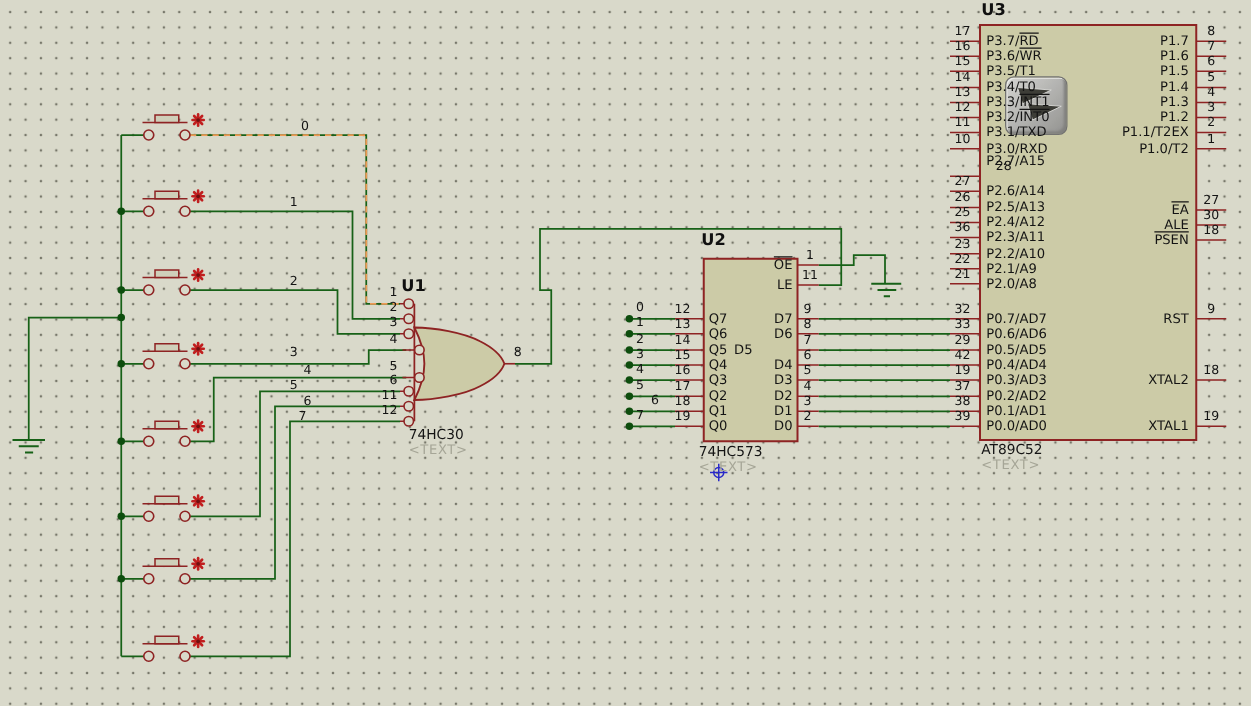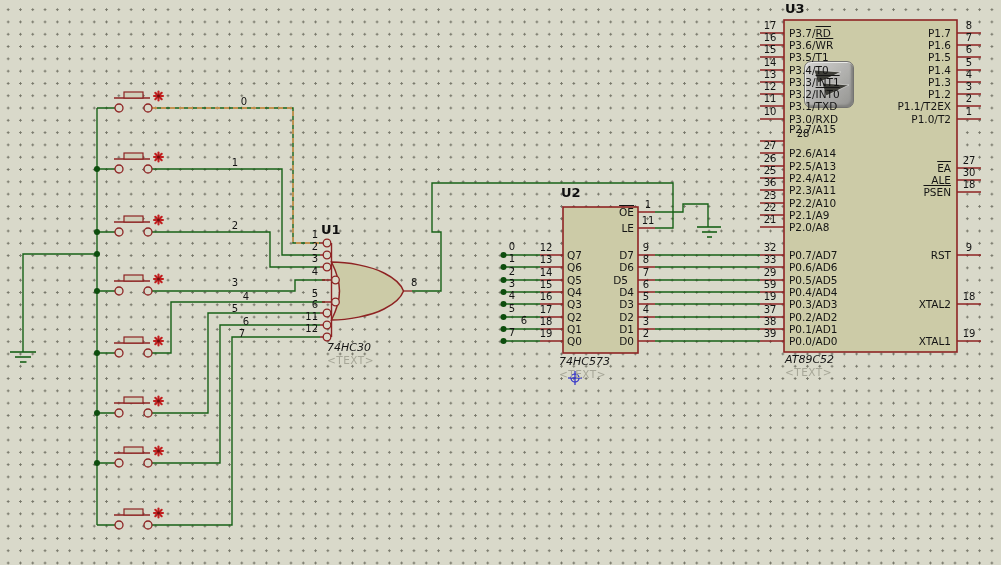--- a/index.html
+++ b/index.html
@@ -7,21 +7,21 @@
     background-color:#d9d9ca;
     background-image:radial-gradient(circle,#77776a 1.05px,transparent 1.25px);
     background-size:12.3px 12.3px;background-position:2px 3.5px;
     font-family:"DejaVu Sans",sans-serif;}
   #wires{position:absolute;left:0;top:0;}
   .t{position:absolute;font-size:10.5px;line-height:12px;color:#141414;white-space:nowrap;}
   .num{font-size:10px;}
   .c{text-align:center;}
   .r{text-align:right;}
   .ref{font-size:13px;font-weight:bold;color:#101010;}
-  .part{font-size:11px;color:#141414;font-style:italic;}
+  .part{font-size:11px;color:#141414;}
   .ph{font-size:10.5px;color:#a6a697;letter-spacing:0.5px;}
   .ol{text-decoration:overline;}
   #cursor-overlay{position:absolute;left:804px;top:61px;width:48px;height:45px;border-radius:7px;
     background:linear-gradient(135deg,#d6d6d6 0%,#b5b5b5 45%,#8f8f8f 100%);
     border:1px solid #6d6d6d;opacity:0.93;
     box-shadow:inset 1px 1px 0 #ececec,inset -2px -2px 2px #7c7c7c;}
 </style>
 </head>
 <body>
 
@@ -192,21 +192,21 @@
 <div class="t num c" style="left:503px;top:253px;width:18px">1</div>
 <div class="t num c" style="left:503px;top:266px;width:18px">2</div>
 <div class="t num c" style="left:503px;top:278px;width:18px">3</div>
 <div class="t num c" style="left:503px;top:290px;width:18px">4</div>
 <div class="t num c" style="left:503px;top:303px;width:18px">5</div>
 <div class="t num c" style="left:515px;top:315px;width:18px">6</div>
 <div class="t num c" style="left:503px;top:327px;width:18px">7</div>
 
 <div class="t r" style="left:598px;top:249px;width:36px">D7</div>
 <div class="t r" style="left:598px;top:261px;width:36px">D6</div>
-<div class="t r" style="left:592px;top:274px;width:36px">D5</div>
+<div class="t r" style="left:566px;top:274px;width:36px">D5</div>
 <div class="t r" style="left:598px;top:286px;width:36px">D4</div>
 <div class="t r" style="left:598px;top:298px;width:36px">D3</div>
 <div class="t r" style="left:598px;top:311px;width:36px">D2</div>
 <div class="t r" style="left:598px;top:323px;width:36px">D1</div>
 <div class="t r" style="left:598px;top:335px;width:36px">D0</div>
 
 <div class="t num c" style="left:637px;top:242px;width:18px">9</div>
 <div class="t num c" style="left:637px;top:254px;width:18px">8</div>
 <div class="t num c" style="left:637px;top:267px;width:18px">7</div>
 <div class="t num c" style="left:637px;top:279px;width:18px">6</div>
@@ -261,21 +261,21 @@
 <div class="t" style="left:789px;top:274px"><span>P0.5/AD5</span></div>
 <div class="t" style="left:789px;top:286px"><span>P0.4/AD4</span></div>
 <div class="t" style="left:789px;top:298px"><span>P0.3/AD3</span></div>
 <div class="t" style="left:789px;top:311px"><span>P0.2/AD2</span></div>
 <div class="t" style="left:789px;top:323px"><span>P0.1/AD1</span></div>
 <div class="t" style="left:789px;top:335px"><span>P0.0/AD0</span></div>
 
 <div class="t num c" style="left:759px;top:242px;width:22px">32</div>
 <div class="t num c" style="left:759px;top:254px;width:22px">33</div>
 <div class="t num c" style="left:759px;top:267px;width:22px">29</div>
-<div class="t num c" style="left:759px;top:279px;width:22px">59</div>
+<div class="t num c" style="left:759px;top:279px;width:22px">42</div>
 <div class="t num c" style="left:759px;top:291px;width:22px">19</div>
 <div class="t num c" style="left:759px;top:304px;width:22px">37</div>
 <div class="t num c" style="left:759px;top:316px;width:22px">38</div>
 <div class="t num c" style="left:759px;top:328px;width:22px">39</div>
 
 <div class="t r" style="left:858px;top:27px;width:93px"><span>P1.7</span></div>
 <div class="t r" style="left:858px;top:39px;width:93px"><span>P1.6</span></div>
 <div class="t r" style="left:858px;top:51px;width:93px"><span>P1.5</span></div>
 <div class="t r" style="left:858px;top:64px;width:93px"><span>P1.4</span></div>
 <div class="t r" style="left:858px;top:76px;width:93px"><span>P1.3</span></div>

